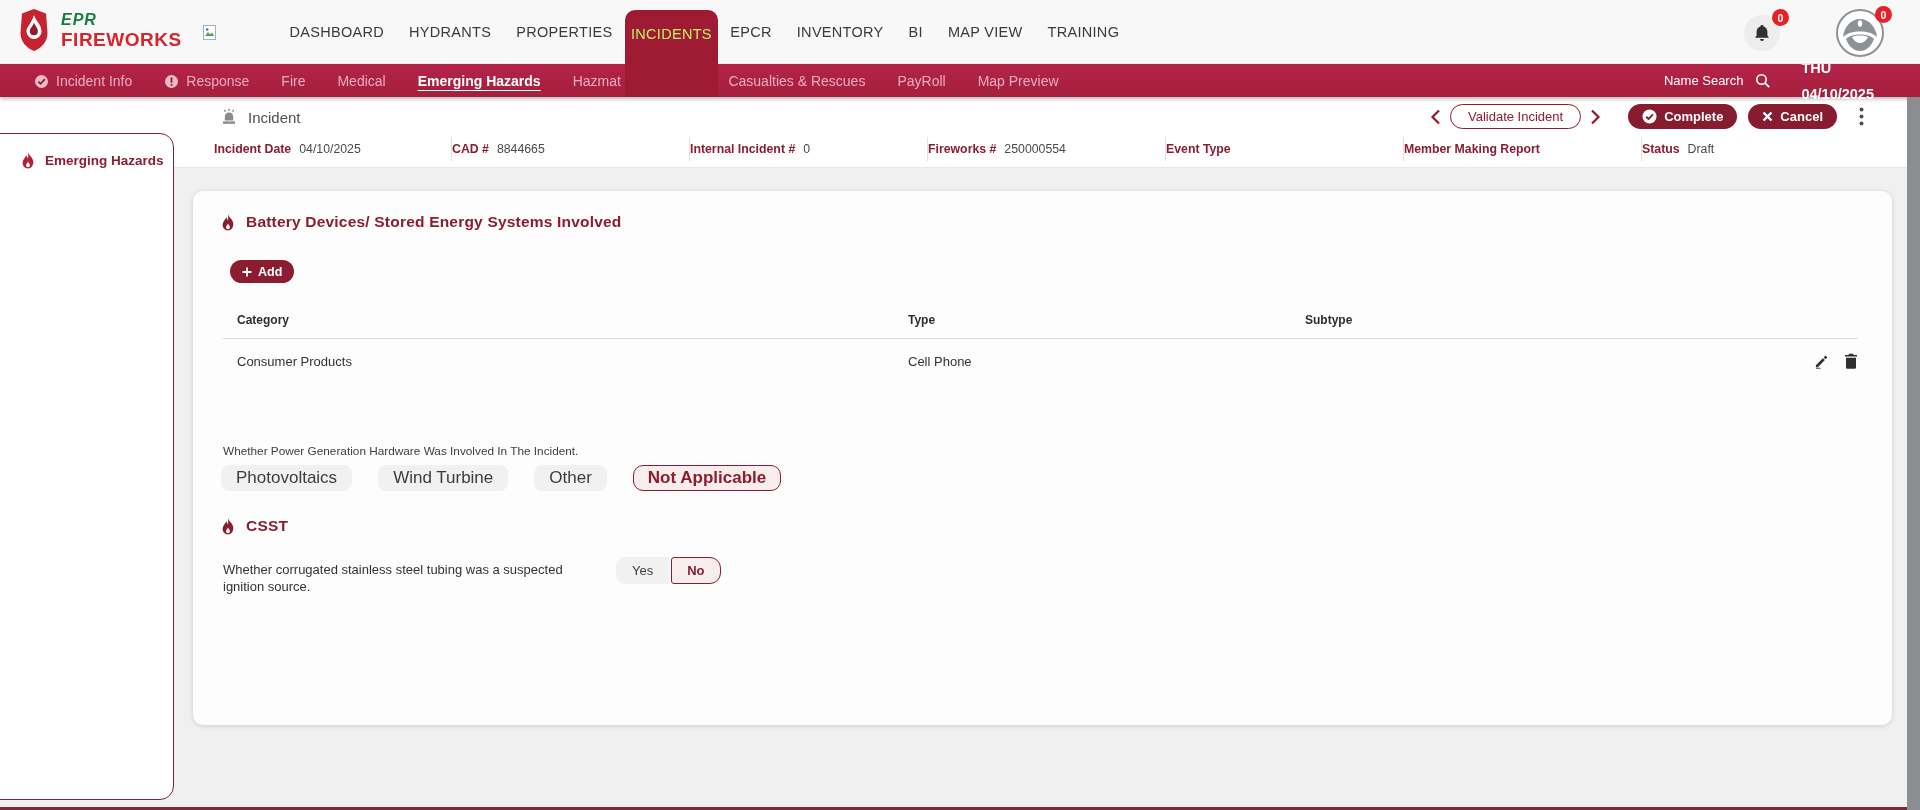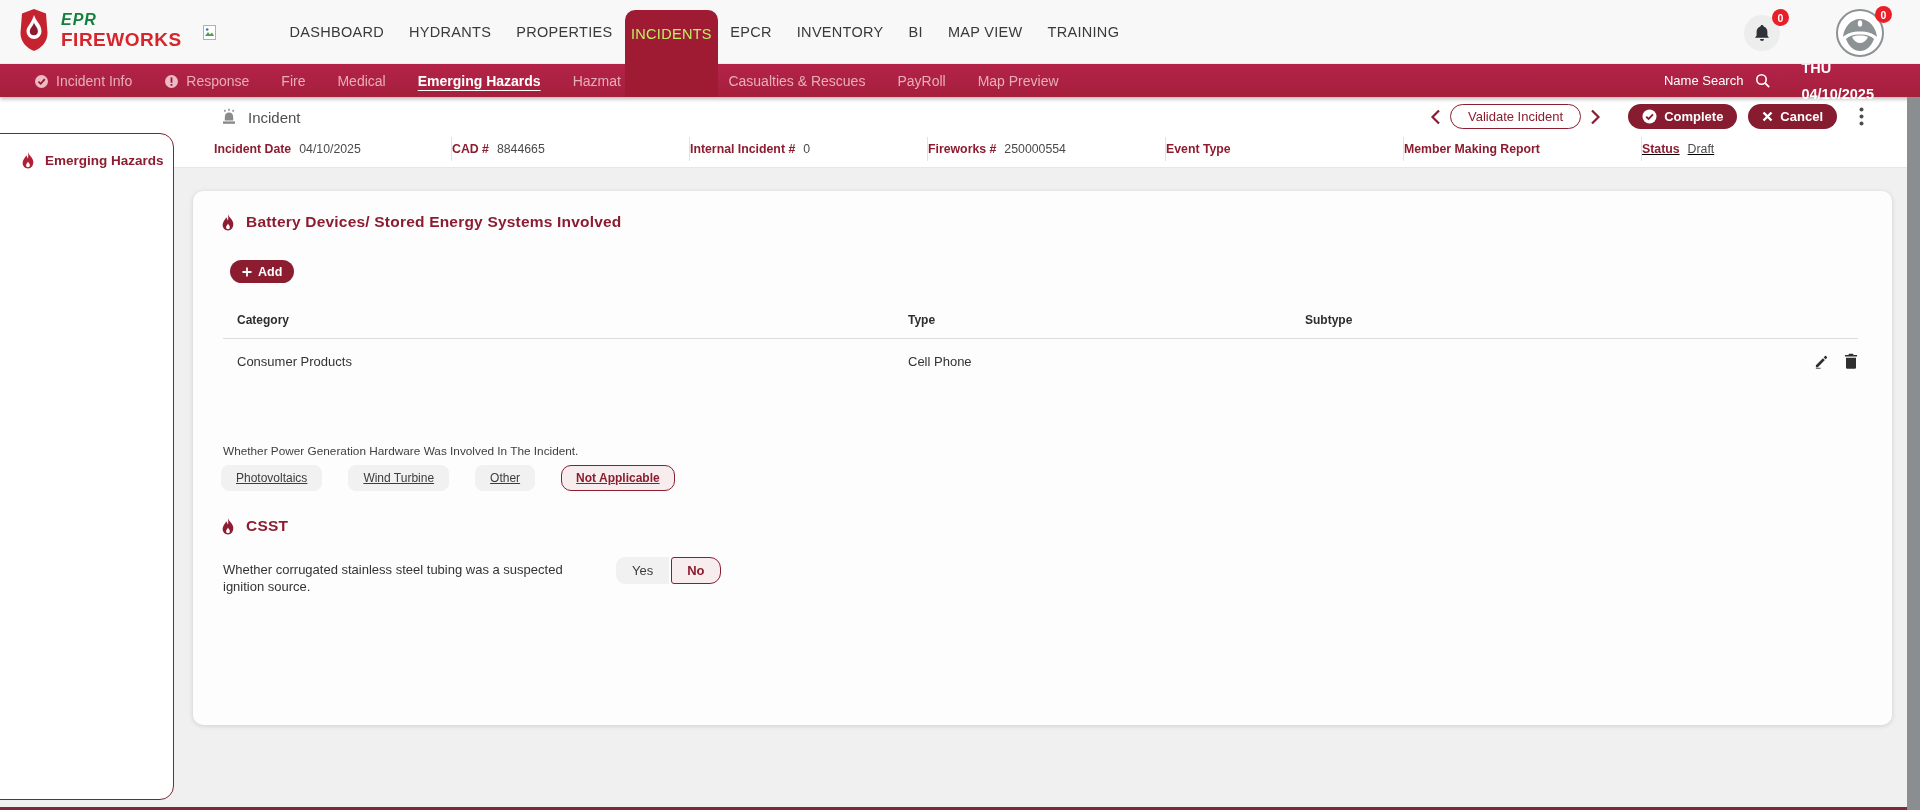--- a/index.html
+++ b/index.html
@@ -80,21 +80,21 @@
     height:25px; padding:0 14px; background:#871c31; cursor:pointer;
     border:none; border-radius:13px; color:#fff; font-size:13px; font-weight:bold;
     display:flex; align-items:center; gap:7px; white-space:nowrap;
   }
   .btn-complete { margin-left:22px;justify-content:flex-end; }
   .btn-cancel { margin-left:11px; }
   .dots-btn { margin-left:18px; cursor:pointer; display:flex; align-items:center; padding:0 4px; }
 
   .info-row { position:absolute; left:214px; top:39px; right:40px; display:flex; align-items:center; height:26px; }
   .info-field { width:238.5px; display:flex; align-items:baseline; gap:8px; border-right:1px solid #e2e2e2; height:24px; align-items:center; }
-  .info-field:last-child { border-right:none;text-decoration:underline; }
+  .info-field:last-child { border-right:none; }
   .info-label { font-size:12.3px; font-weight:bold; color:#8c1d30; white-space:nowrap; }
   .info-value { font-size:12.3px; color:#4a4a4a; white-space:nowrap; }
 
   
   .sidebar {
     position:absolute; left:-6px; top:133px; width:180px; height:667px;
     background:#fff; border:1px solid #7e2436; border-radius:0 14px 14px 0; z-index:7;
   }
   .sidebar-item { display:flex; align-items:center; gap:10px; padding:18px 0 0 26px; cursor:pointer; }
   .sidebar-item-label { font-size:13.5px; font-weight:bold; color:#8c1d30; }
@@ -121,22 +121,22 @@
   .t-head .th { font-size:12px; font-weight:bold; color:#2e2e2e; }
   .t-row { padding-top:14px; padding-bottom:14px; }
   .t-row .td { font-size:13px; color:#333; }
   .row-actions { display:flex; justify-content:flex-end; gap:15px; }
   .row-actions .act { cursor:pointer; display:flex; align-items:center; }
 
   .powergen-label { position:absolute; left:30px; top:253px; font-size:11.8px; color:#3e3e3e; }
   .powergen-toggles { position:absolute; left:28px; top:274px; display:flex; gap:26px; }
   .toggle-pill {
     height:26px; padding:0 14px; background:#f1f1f2; border:1px solid #f1f1f2;
-    border-radius:8px; font-size:12px; color:#3c3c3c; cursor:pointer;
-    display:flex; align-items:center; white-space:nowrap;text-decoration:underline;
+    border-radius:8px; font-size:17px; color:#3c3c3c; cursor:pointer;
+    display:flex; align-items:center; white-space:nowrap;
   }
   .toggle-pill.selected {
     background:#f7ecee; border:1.5px solid #8c1d30; border-radius:10px;
     color:#8c1d30; font-weight:bold;
   }
 
   .csst-row { position:absolute; left:30px; top:366px; display:flex; align-items:flex-start;justify-content:flex-end; }
   .csst-question { width:365px; font-size:13px; line-height:1.3; color:#333; margin-top:5px; }
   .yn-group { display:flex; margin-left:28px; }
   .yn-btn {

